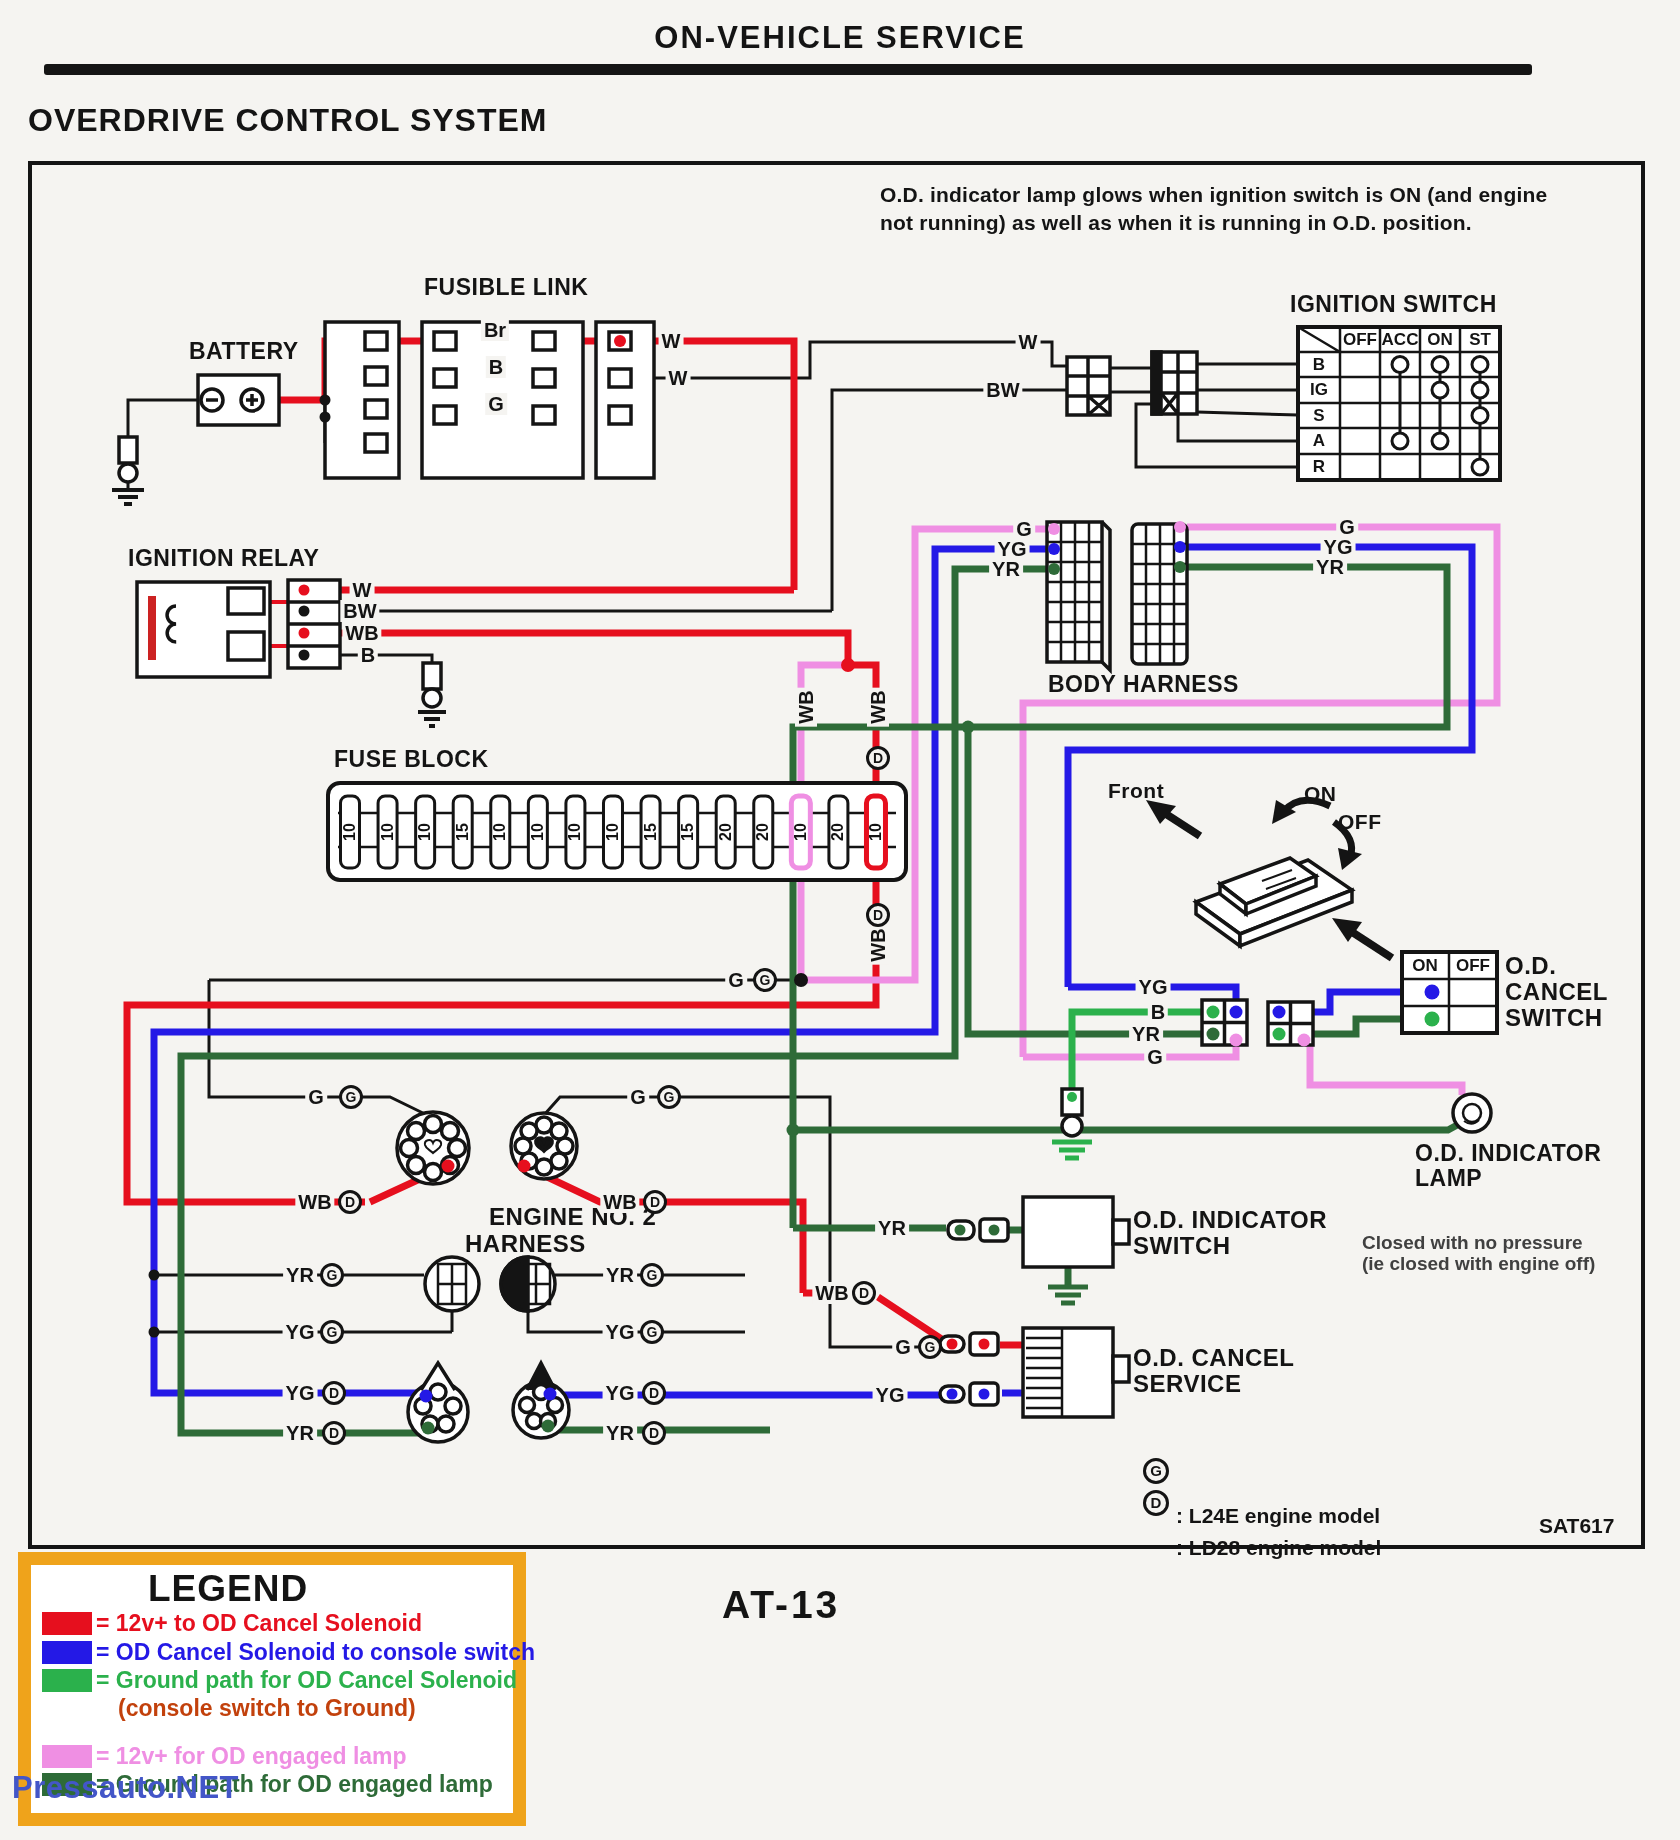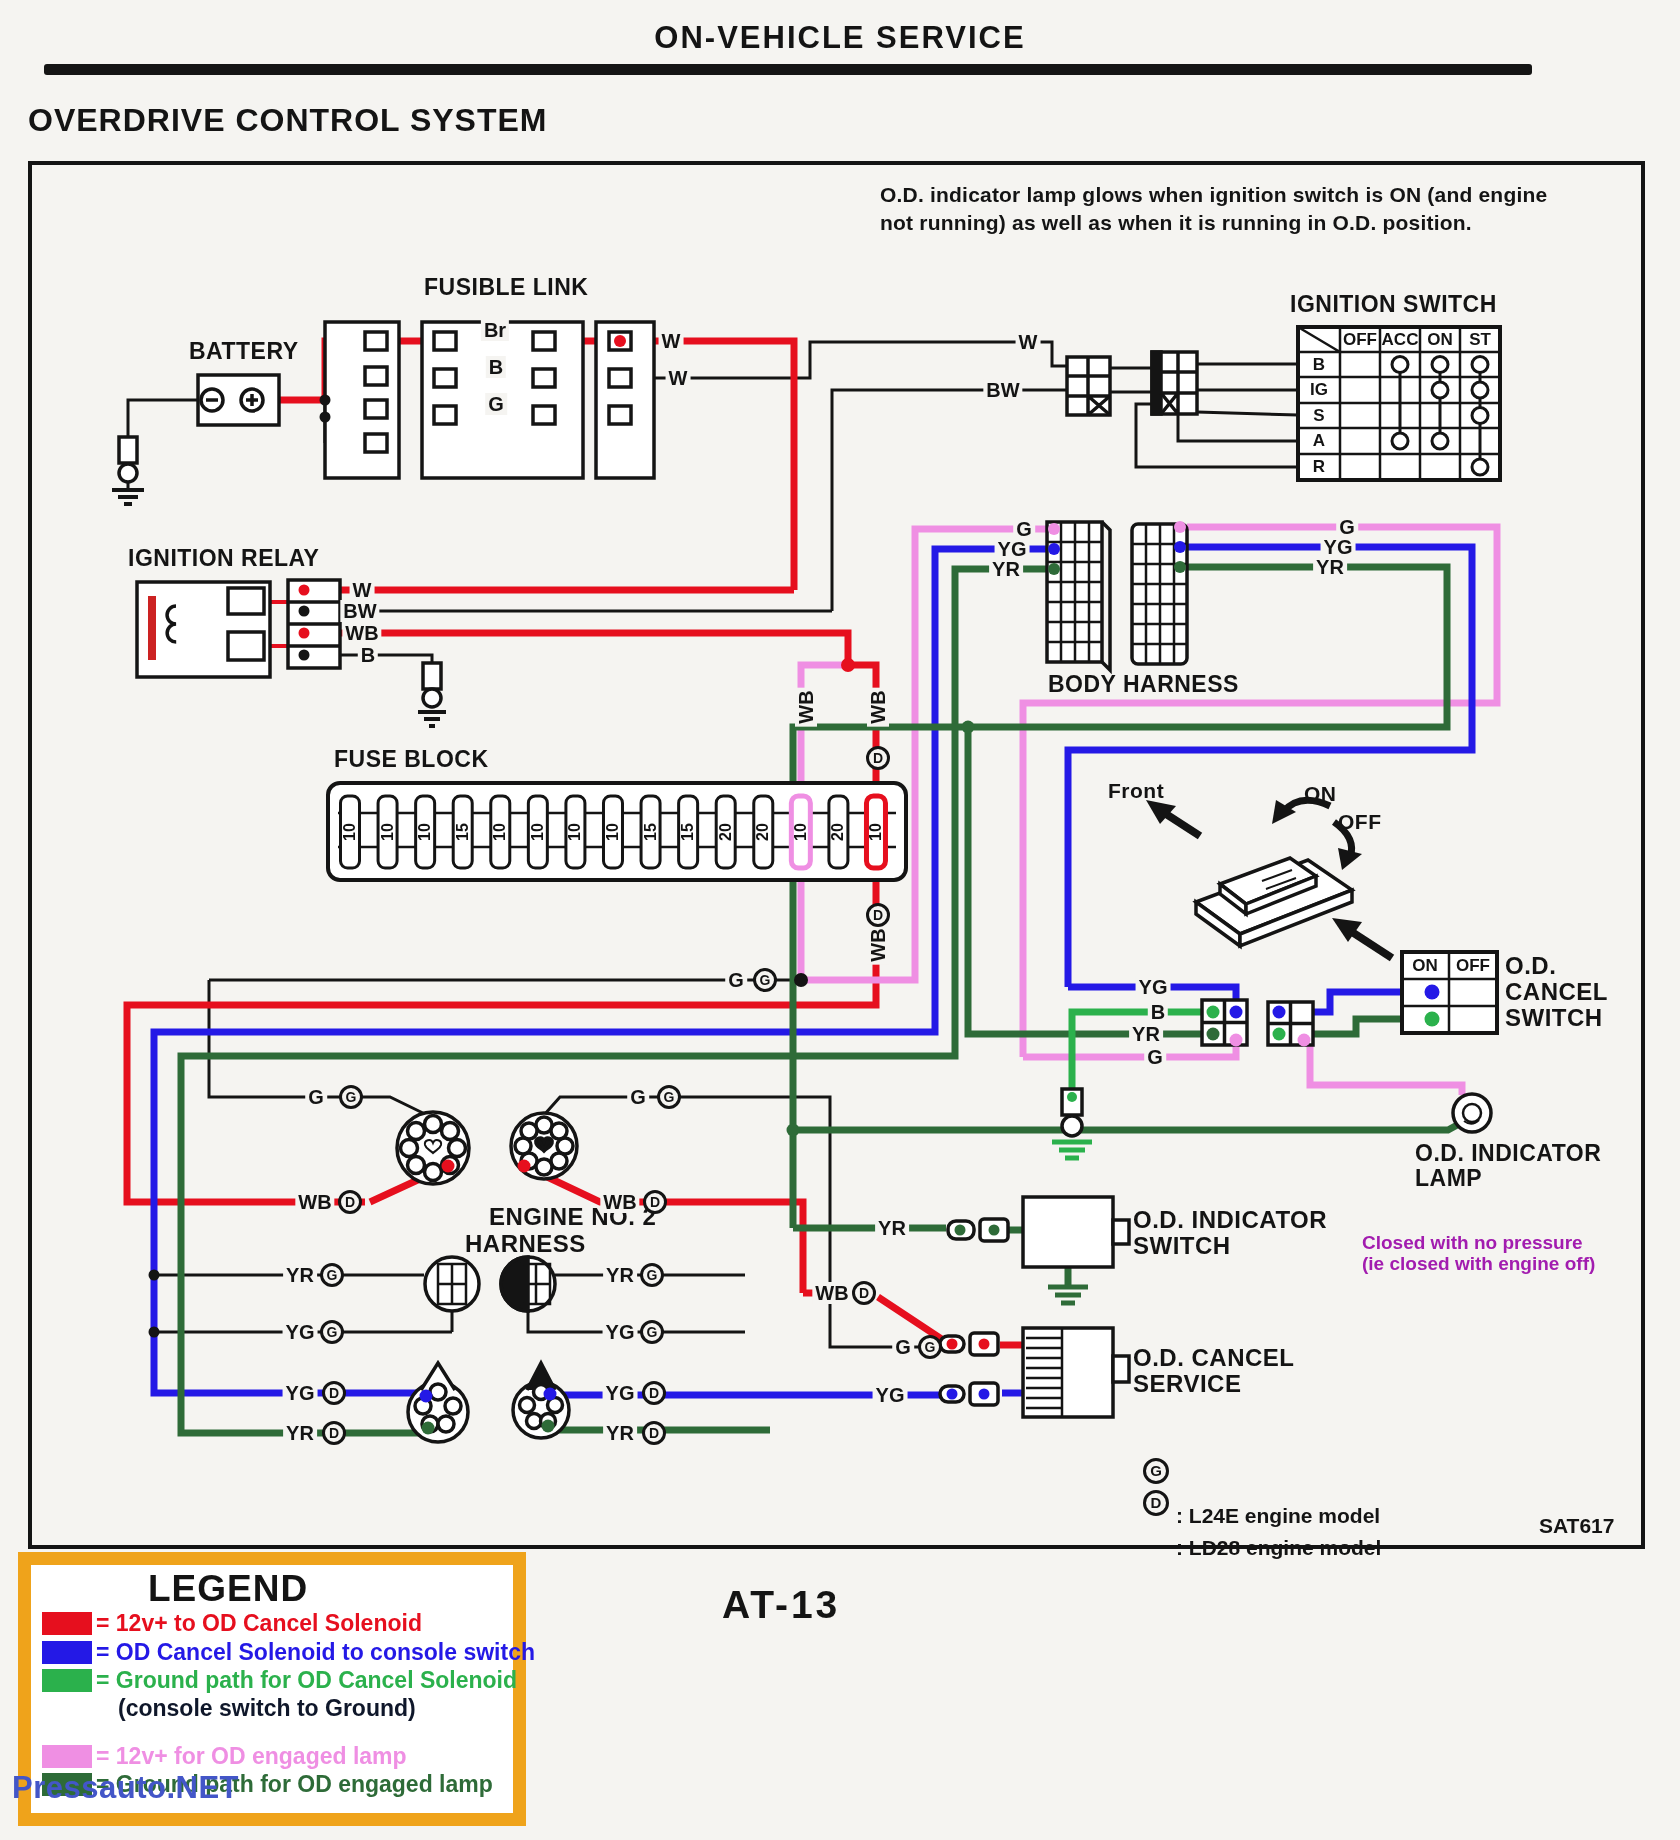--- a/index.html
+++ b/index.html
@@ -15,21 +15,21 @@
   .clbl{position:absolute;font-weight:bold;font-size:23px;letter-spacing:.5px;white-space:nowrap;}
   .clbl.sm{font-size:21px;}
   .wl{position:absolute;transform:translate(-50%,-50%);font-weight:bold;font-size:20px;line-height:1;
       background:#f5f4f1;padding:1px 3px;white-space:nowrap;z-index:3;}
   .wl.rot{transform:translate(-50%,-50%) rotate(-90deg);}
   .wc{position:absolute;width:24px;height:24px;border:3px solid #141414;border-radius:50%;
       background:#f5f4f1;font-weight:bold;font-size:14px;line-height:18px;text-align:center;
       transform:translate(-50%,-50%);z-index:3;}
   .fr{position:absolute;transform:translate(-50%,-50%) rotate(-90deg);font-weight:bold;font-size:16px;z-index:3;}
   .tct{position:absolute;transform:translate(-50%,-50%);font-weight:bold;font-size:17px;z-index:3;white-space:nowrap;}
-  .bluenote{position:absolute;font-weight:bold;font-size:19px;color:#a21caf;white-space:nowrap;z-index:3;}
+  .bluenote{position:absolute;font-weight:bold;font-size:19px;color:#404040;white-space:nowrap;z-index:3;}
   .keyrow-circ{position:absolute;width:26px;height:26px;border:3px solid #141414;border-radius:50%;
       font-weight:bold;font-size:15px;line-height:20px;text-align:center;background:#f5f4f1;}
   .keyrow-txt{position:absolute;font-weight:bold;font-size:21px;white-space:nowrap;margin-top:44px;}
   #legendbox{position:absolute;left:18px;top:1552px;width:508px;height:274px;background:#ffffff;
       border:13px solid #efa31b;z-index:4;}
   .legtitle{position:absolute;left:148px;top:1568px;font-weight:bold;font-size:37px;letter-spacing:1px;z-index:5;}
   .legsw{position:absolute;left:42px;width:50px;height:23px;z-index:5;}
   .legtx{position:absolute;left:96px;font-weight:bold;font-size:23px;white-space:nowrap;z-index:5;}
   .wm{position:absolute;left:12px;top:1770px;font-weight:bold;font-size:31px;color:#4356c8;z-index:6;
       letter-spacing:.5px;}
@@ -417,21 +417,21 @@
   <div class="pgnum">AT-13</div>
 
   <div id="legendbox"></div>
   <div class="legtitle">LEGEND</div>
   <div class="legsw" style="top: 1612px; background: rgb(230, 15, 30);"></div>
   <div class="legtx" style="top: 1610px; color: rgb(230, 15, 30);">= 12v+ to OD Cancel Solenoid</div>
   <div class="legsw" style="top: 1641px; background: rgb(36, 25, 230);"></div>
   <div class="legtx" style="top: 1639px; color: rgb(36, 25, 230);">= OD Cancel Solenoid to console switch</div>
   <div class="legsw" style="top: 1669px; background: rgb(43, 177, 76);"></div>
   <div class="legtx" style="top: 1667px; color: rgb(43, 177, 76);">= Ground path for OD Cancel Solenoid</div>
-  <div class="legtx" style="top: 1695px; left: 118px; color: #0f172a;">(console switch to Ground)</div>
+  <div class="legtx" style="top: 1695px; left: 118px; color: #c2410c;">(console switch to Ground)</div>
   <div class="legsw" style="top: 1745px; background: rgb(239, 143, 227);"></div>
   <div class="legtx" style="top: 1743px; color: rgb(239, 143, 227);">= 12v+ for OD engaged lamp</div>
   <div class="legsw" style="top: 1773px; background: rgb(46, 107, 56);"></div>
   <div class="legtx" style="top: 1771px; color: rgb(46, 107, 56);">= Ground path for OD engaged lamp</div>
   <div class="wm">Pressauto.NET</div>
 
 <span class="wl" style="left: 495px; top: 330px;">Br</span>
     <span class="wl" style="left: 496px; top: 367px;">B</span>
     <span class="wl" style="left: 496px; top: 404px;">G</span>
     <span class="wl" style="left: 671px; top: 341px;">W</span>

